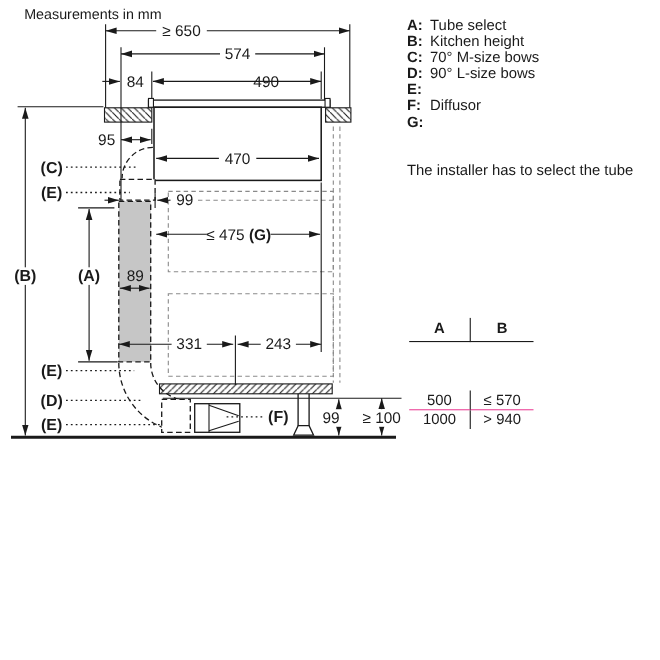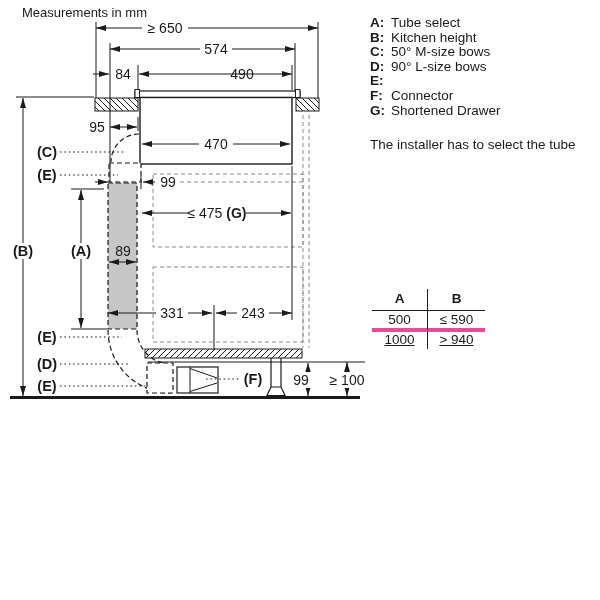--- a/index.html
+++ b/index.html
@@ -4,29 +4,29 @@
 <style>
   html,body{margin:0;padding:0;background:#ffffff;width:600px;height:600px;overflow:hidden;
     font-family:"Liberation Sans", sans-serif;color:#1a1a1a;}
   .abs{position:absolute;}
   #page-title{left:22px;top:5px;font-size:13px;}
   #diagram-svg{left:0;top:0;}
   
   #legend{left:370px;top:16px;font-size:13.5px;line-height:14.6px;}
   .legend-row{display:flex;}
   .legend-key{font-weight:bold;min-width:21px;white-space:pre;}
-  #note{left:370px;top:138px;font-size:13.5px;line-height:14.8px;}
+  #note{left:370px;top:148px;font-size:13.5px;line-height:14.8px;}
   
   #ab-table{left:372px;top:289px;width:113px;font-size:13.5px;}
   .tbl-row{display:flex;text-align:center;}
   .tbl-cell-a{width:55px;border-right:1px solid #1a1a1a;}
   .tbl-cell-b{width:57px;}
   .tbl-head .tbl-cell-a,.tbl-head .tbl-cell-b{font-weight:bold;height:21px;line-height:20px;border-bottom:1px solid #1a1a1a;}
-  .tbl-r1 .tbl-cell-a,.tbl-r1 .tbl-cell-b{height:17px;line-height:17px;border-bottom:4px solid #ec4899;}
-  .tbl-r2 .tbl-cell-a,.tbl-r2 .tbl-cell-b{height:17px;line-height:16px;text-decoration:underline;}
+  .tbl-r1 .tbl-cell-a,.tbl-r1 .tbl-cell-b{height:17px;line-height:17px;border-bottom:1px solid #ec4899;margin-top:44px;}
+  .tbl-r2 .tbl-cell-a,.tbl-r2 .tbl-cell-b{height:17px;line-height:16px;}
   
   text{font-family:"Liberation Sans", sans-serif;font-size:14px;fill:#1a1a1a;}
   .dim{text-anchor:middle;dominant-baseline:middle;}
   .part{text-anchor:middle;dominant-baseline:middle;font-weight:bold;font-size:14.5px;}
 </style>
 </head>
 <body>
 
 <div class="abs" id="page-title">Measurements in mm</div>
 
@@ -177,49 +177,48 @@
   <div class="legend-row">
       <span class="legend-key">A:</span>
       <span>Tube select</span>
     </div>
   <div class="legend-row">
       <span class="legend-key">B:</span>
       <span>Kitchen height</span>
     </div>
   <div class="legend-row">
       <span class="legend-key">C:</span>
-      <span>50° M-size bows</span>
+      <span>70° M-size bows</span>
     </div>
   <div class="legend-row">
       <span class="legend-key">D:</span>
       <span>90° L-size bows</span>
     </div>
   <div class="legend-row">
       <span class="legend-key">E:</span>
     </div>
   <div class="legend-row">
       <span class="legend-key">F:</span>
-      <span>Connector</span>
+      <span>Diffusor</span>
     </div>
   <div class="legend-row">
       <span class="legend-key">G:</span>
-      <span>Shortened Drawer</span>
     </div>
 </div>
 
 <div class="abs" id="note">
   <div>The installer has to select the tube</div>
 </div>
 
 <div class="abs" id="ab-table">
   <div class="tbl-row tbl-head">
     <div class="tbl-cell-a">A</div>
     <div class="tbl-cell-b">B</div>
   </div>
   <div class="tbl-row tbl-r1">
     <div class="tbl-cell-a">500</div>
-    <div class="tbl-cell-b">≤ 590</div>
+    <div class="tbl-cell-b">≤ 570</div>
   </div>
   <div class="tbl-row tbl-r2">
     <div class="tbl-cell-a">1000</div>
     <div class="tbl-cell-b">&gt; 940</div>
   </div>
 </div>
 
 </body></html>

